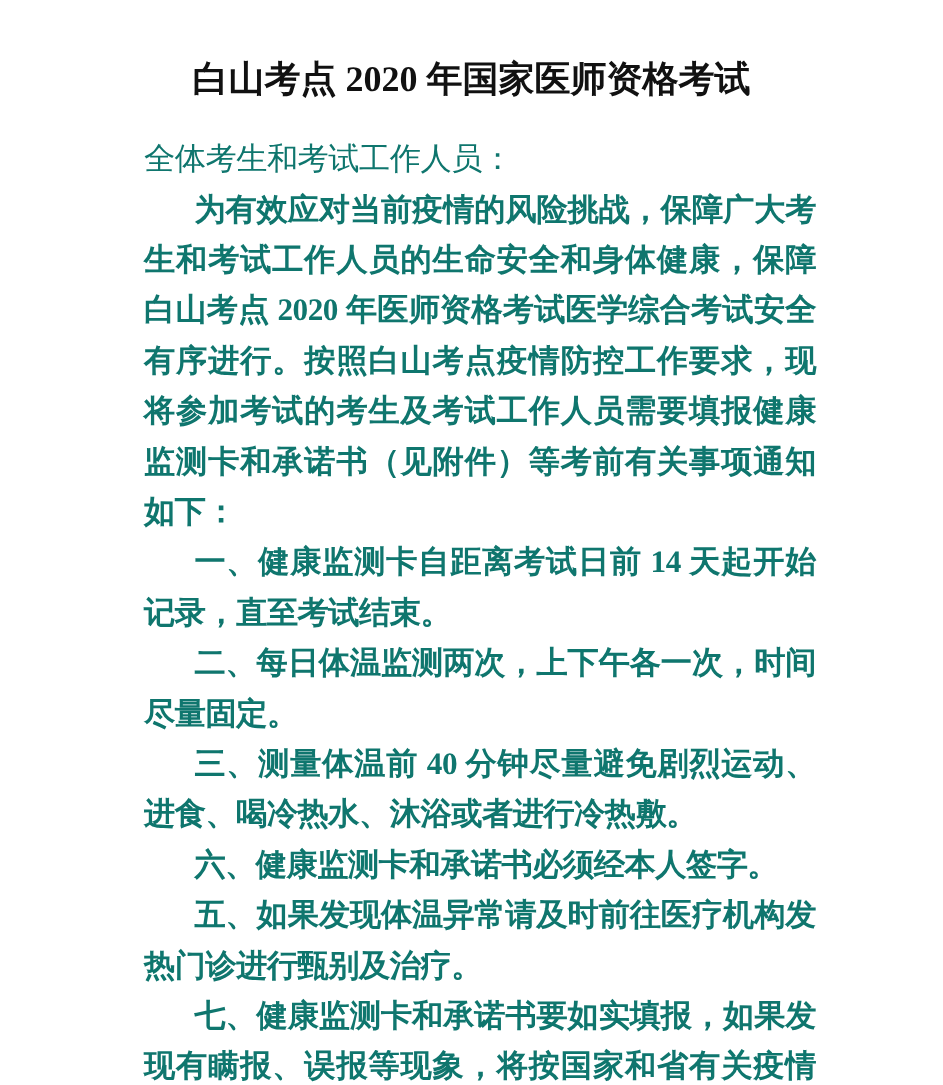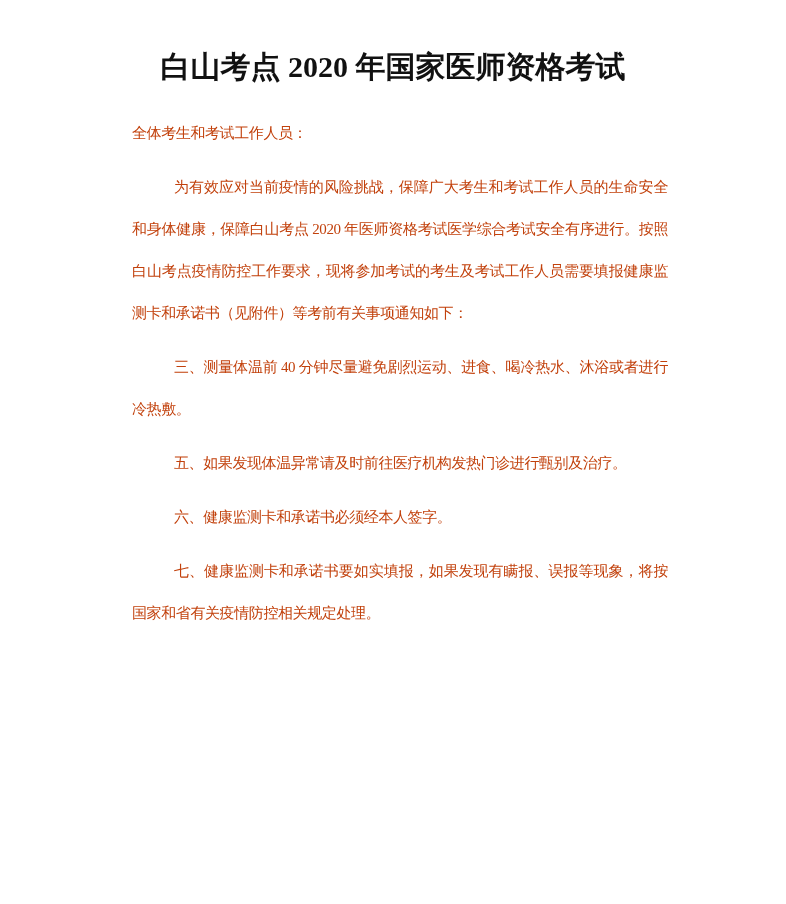--- a/index.html
+++ b/index.html
@@ -28,50 +28,53 @@
   }
   .doc-title .title-line {
     display: block;
   }
   .doc-body {
     margin-top: 22px;
     padding-left: 120px;
     padding-right: 106px; 
   }
   .para {
-    margin: 12px;
-    font-size: 15px;
+    margin: 0;
+    font-size: 26px;
     line-height: 42px;
     letter-spacing: -0.4px;
     text-align: justify;
     text-justify: inter-ideograph;
     word-break: break-all;
-    color: #c2410c;
+    color: #0f766e;
   }
   .para.indent {
     text-indent: 42px;
+    font-weight: bold;
   }
 </style>
 </head>
 <body>
 
 <div class="page">
   <h1 class="doc-title">
     <span class="title-line">白山考点 2020 年国家医师资格考试</span>
   </h1>
   <div class="doc-body">
 
       <p class="para">全体考生和考试工作人员：</p>
 
       <p class="para indent">为有效应对当前疫情的风险挑战，保障广大考生和考试工作人员的生命安全和身体健康，保障白山考点 2020 年医师资格考试医学综合考试安全有序进行。按照白山考点疫情防控工作要求，现将参加考试的考生及考试工作人员需要填报健康监测卡和承诺书（见附件）等考前有关事项通知如下：</p>
 
+      <p class="para indent">一、健康监测卡自距离考试日前 14 天起开始记录，直至考试结束。</p>
 
+      <p class="para indent">二、每日体温监测两次，上下午各一次，时间尽量固定。</p>
 
       <p class="para indent">三、测量体温前 40 分钟尽量避免剧烈运动、进食、喝冷热水、沐浴或者进行冷热敷。</p>
 
 
+      <p class="para indent">六、健康监测卡和承诺书必须经本人签字。</p>
+
       <p class="para indent">五、如果发现体温异常请及时前往医疗机构发热门诊进行甄别及治疗。</p>
-
-      <p class="para indent">六、健康监测卡和承诺书必须经本人签字。</p>
 
       <p class="para indent">七、健康监测卡和承诺书要如实填报，如果发现有瞒报、误报等现象，将按国家和省有关疫情防控相关规定处理。</p>
     </div>
 </div>
 
 </body></html>

